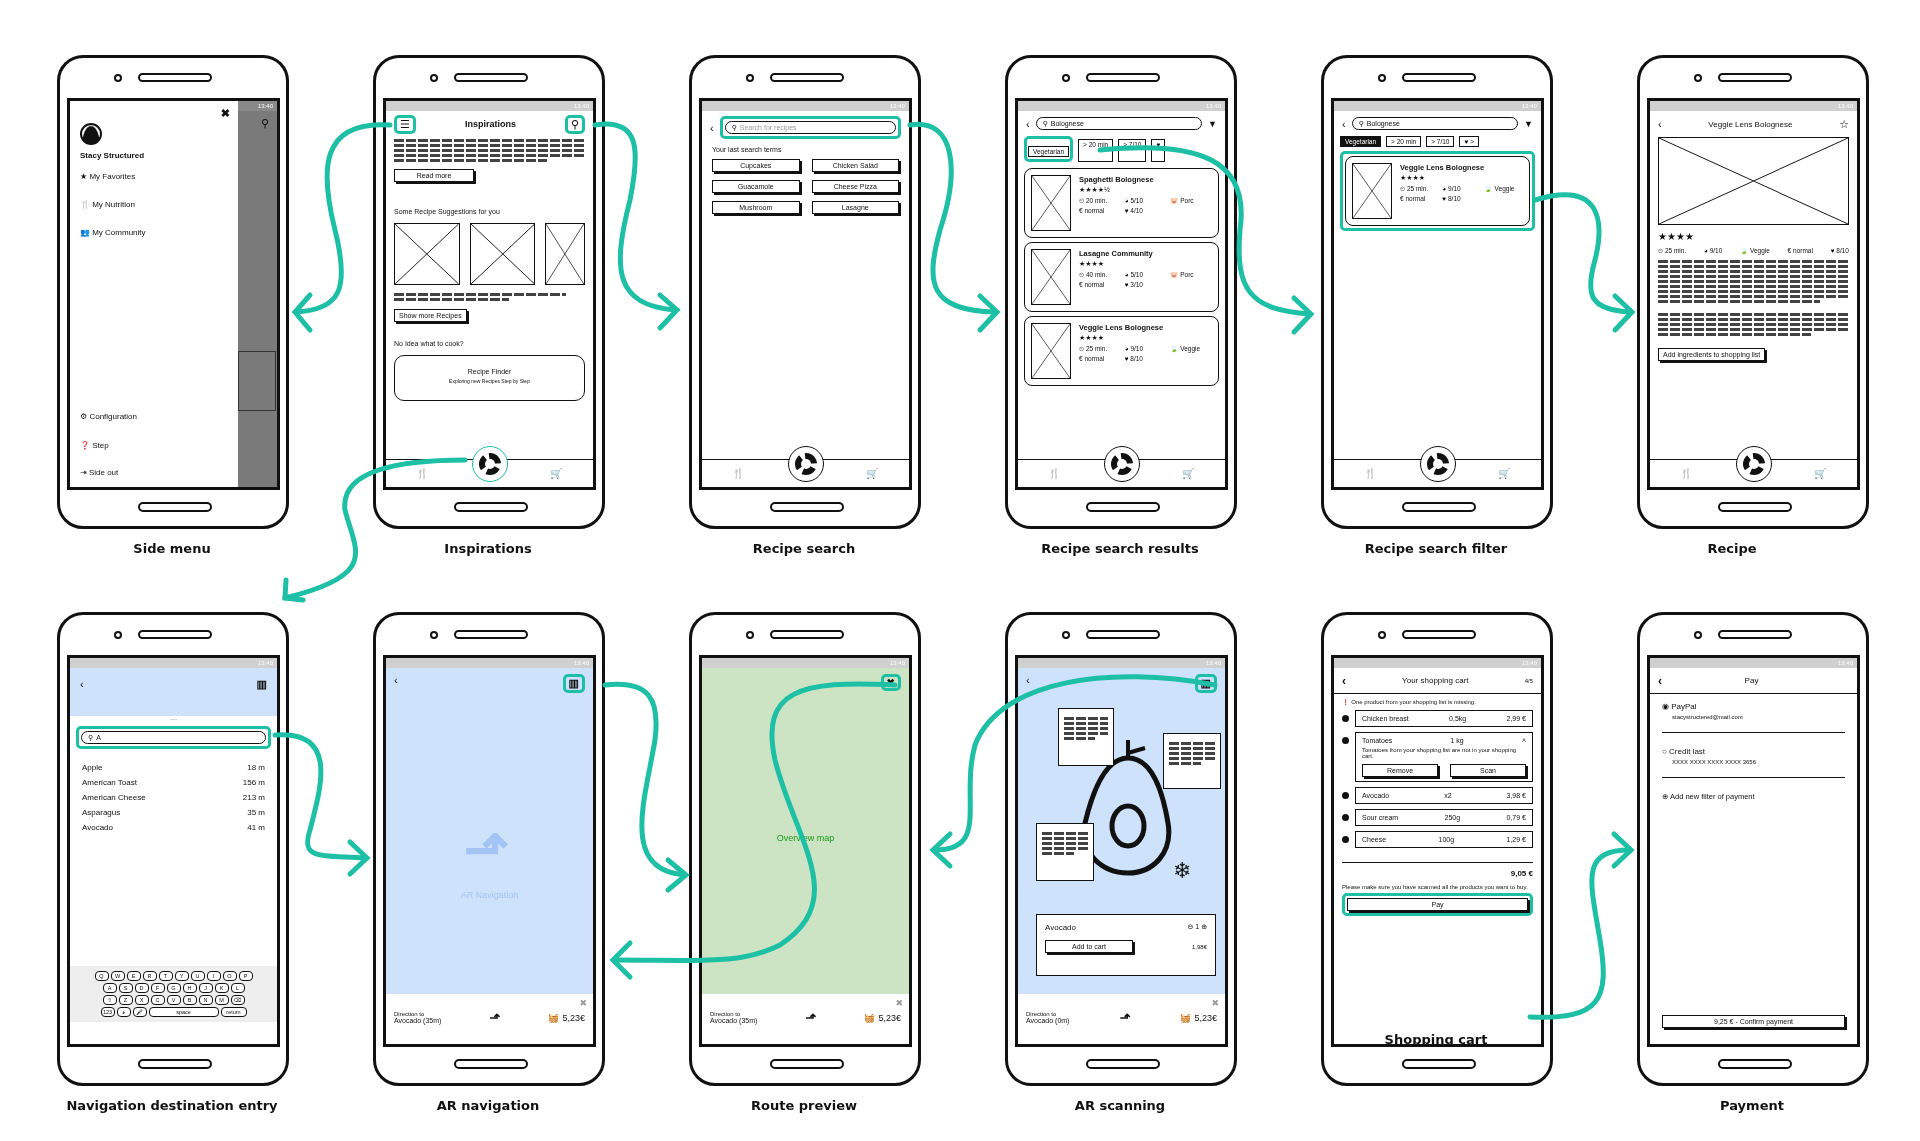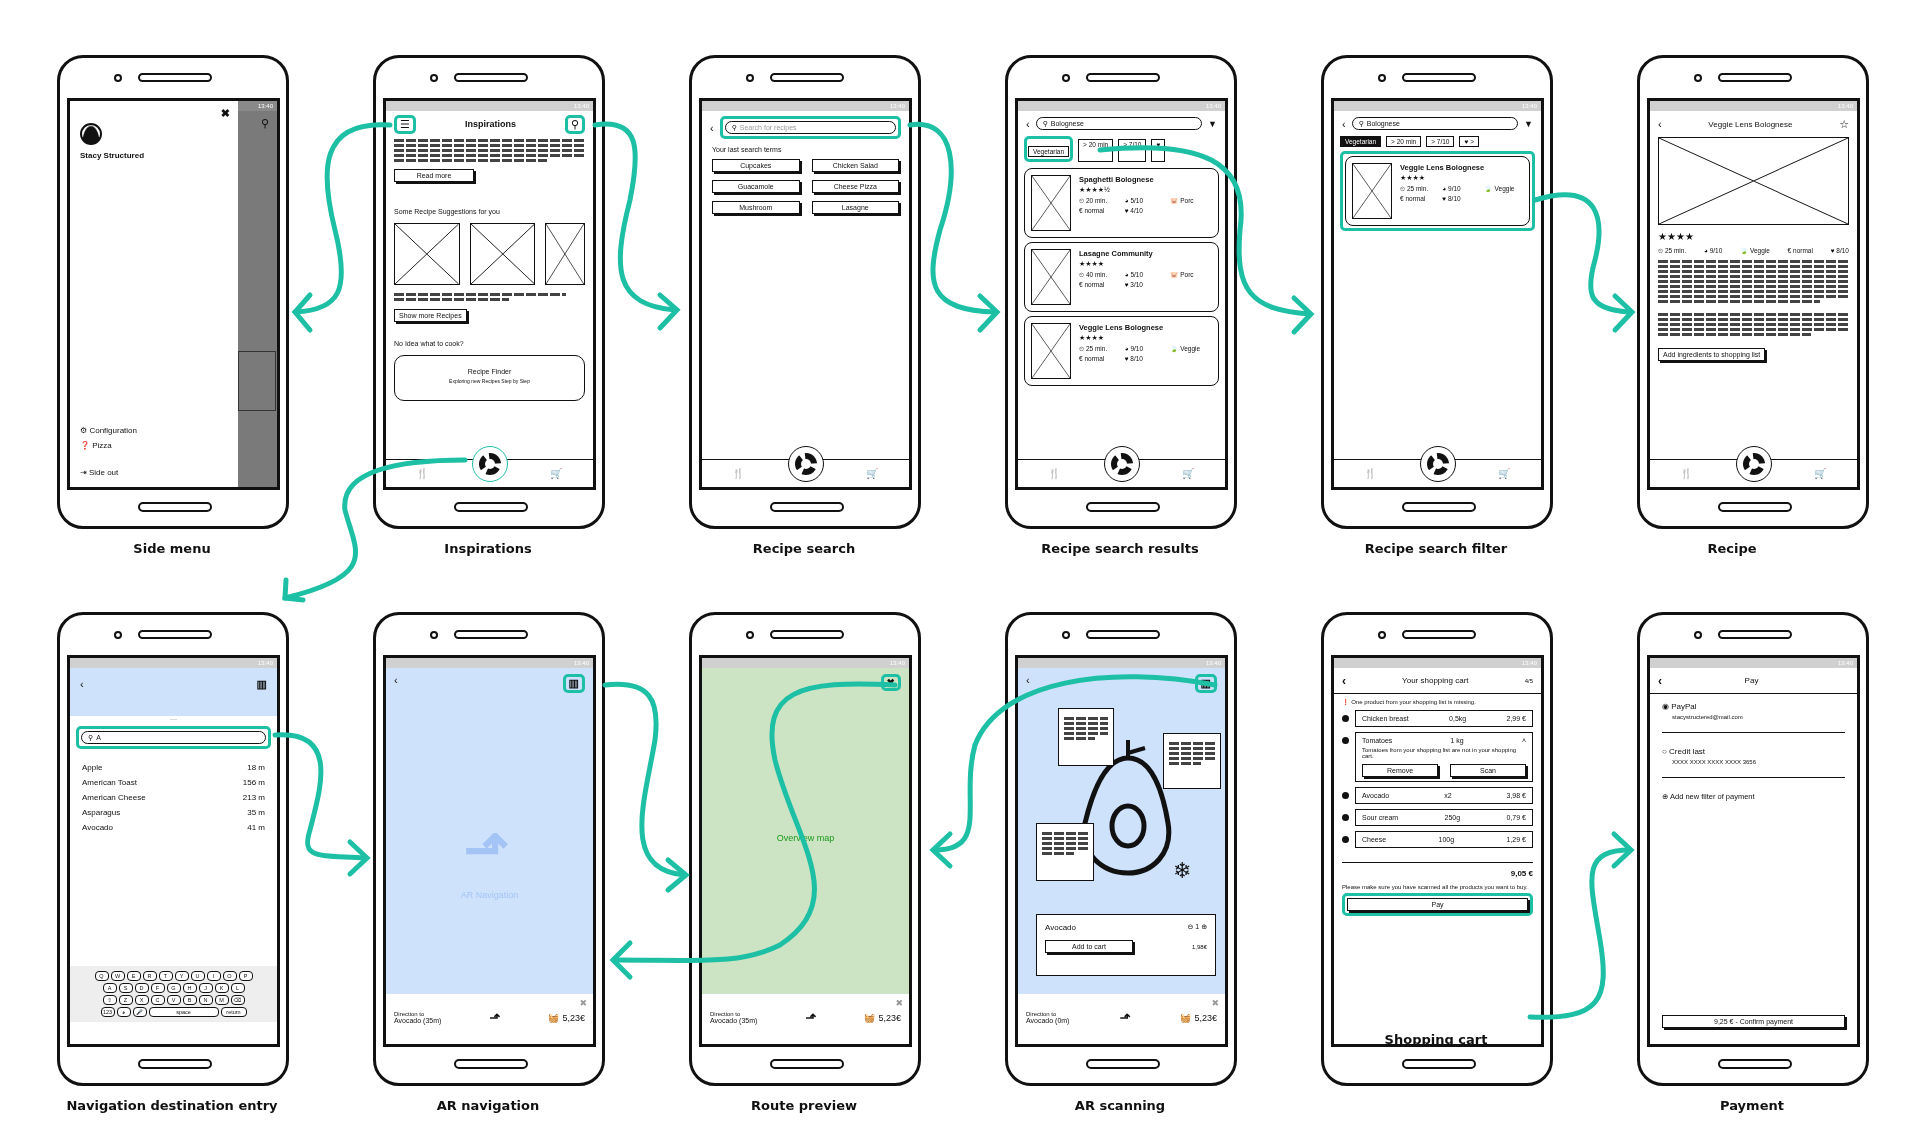--- a/index.html
+++ b/index.html
@@ -46,23 +46,28 @@
   <div class="cam"></div>
     <div class="spk"></div>
   <div class="screen" style="background:#7a7a7a">
     <div class="status" style="background:#8a8a8a">13:40</div>
     <div style="position:absolute;right:8px;top:16px;color:#111;font-size:11px">⚲</div>
     <div style="position:absolute;left:168px;top:250px;width:38px;height:60px;border:1px solid #333"></div>
     <div style="position:absolute;left:0;top:0;width:168px;height:100%;background:#fff;padding:8px 10px">
       <div style="position:absolute;right:8px;top:6px;font-size:11px;font-weight:bold">✖</div>
       <div style="margin-top:14px;width:22px;height:22px;border-radius:50%;border:2px solid #111;background:radial-gradient(circle at 50% 38%,#111 0 4px,transparent 5px),radial-gradient(ellipse at 50% 100%,#111 0 8px,transparent 9px)"></div>
       <div style="font-size:8px;font-weight:bold;margin-top:6px">Stacy Structured</div>
+      <div style="margin-top:12px">
+        <div style="font-size:8px;margin-bottom:19px"><span>★</span> <span>My Favorites</span></div>
+        <div style="font-size:8px;margin-bottom:19px"><span>🍴</span> <span>My Nutrition</span></div>
+        <div style="font-size:8px"><span>👥</span> <span>My Community</span></div>
+      </div>
       <div style="position:absolute;left:10px;bottom:10px;font-size:8px">
-        <div style="margin-bottom:6px"><span>⚙</span> <span>Configuration</span></div>
-        <div style="margin-bottom:18px"><span>❓</span> <span>Pizza</span></div>
+        <div style="margin-bottom:20px"><span>⚙</span> <span>Configuration</span></div>
+        <div style="margin-bottom:18px"><span>❓</span> <span>Step</span></div>
         <div><span>⇥</span> <span>Side out</span></div>
       </div>
     </div>
   </div>
   <div class="home"></div>
 </div>
 <div class="caption" style="left:22px;top:541px">Side menu</div>
 
 <div class="phone" style="left:373px;top:55px">
   <div class="cam"></div>

